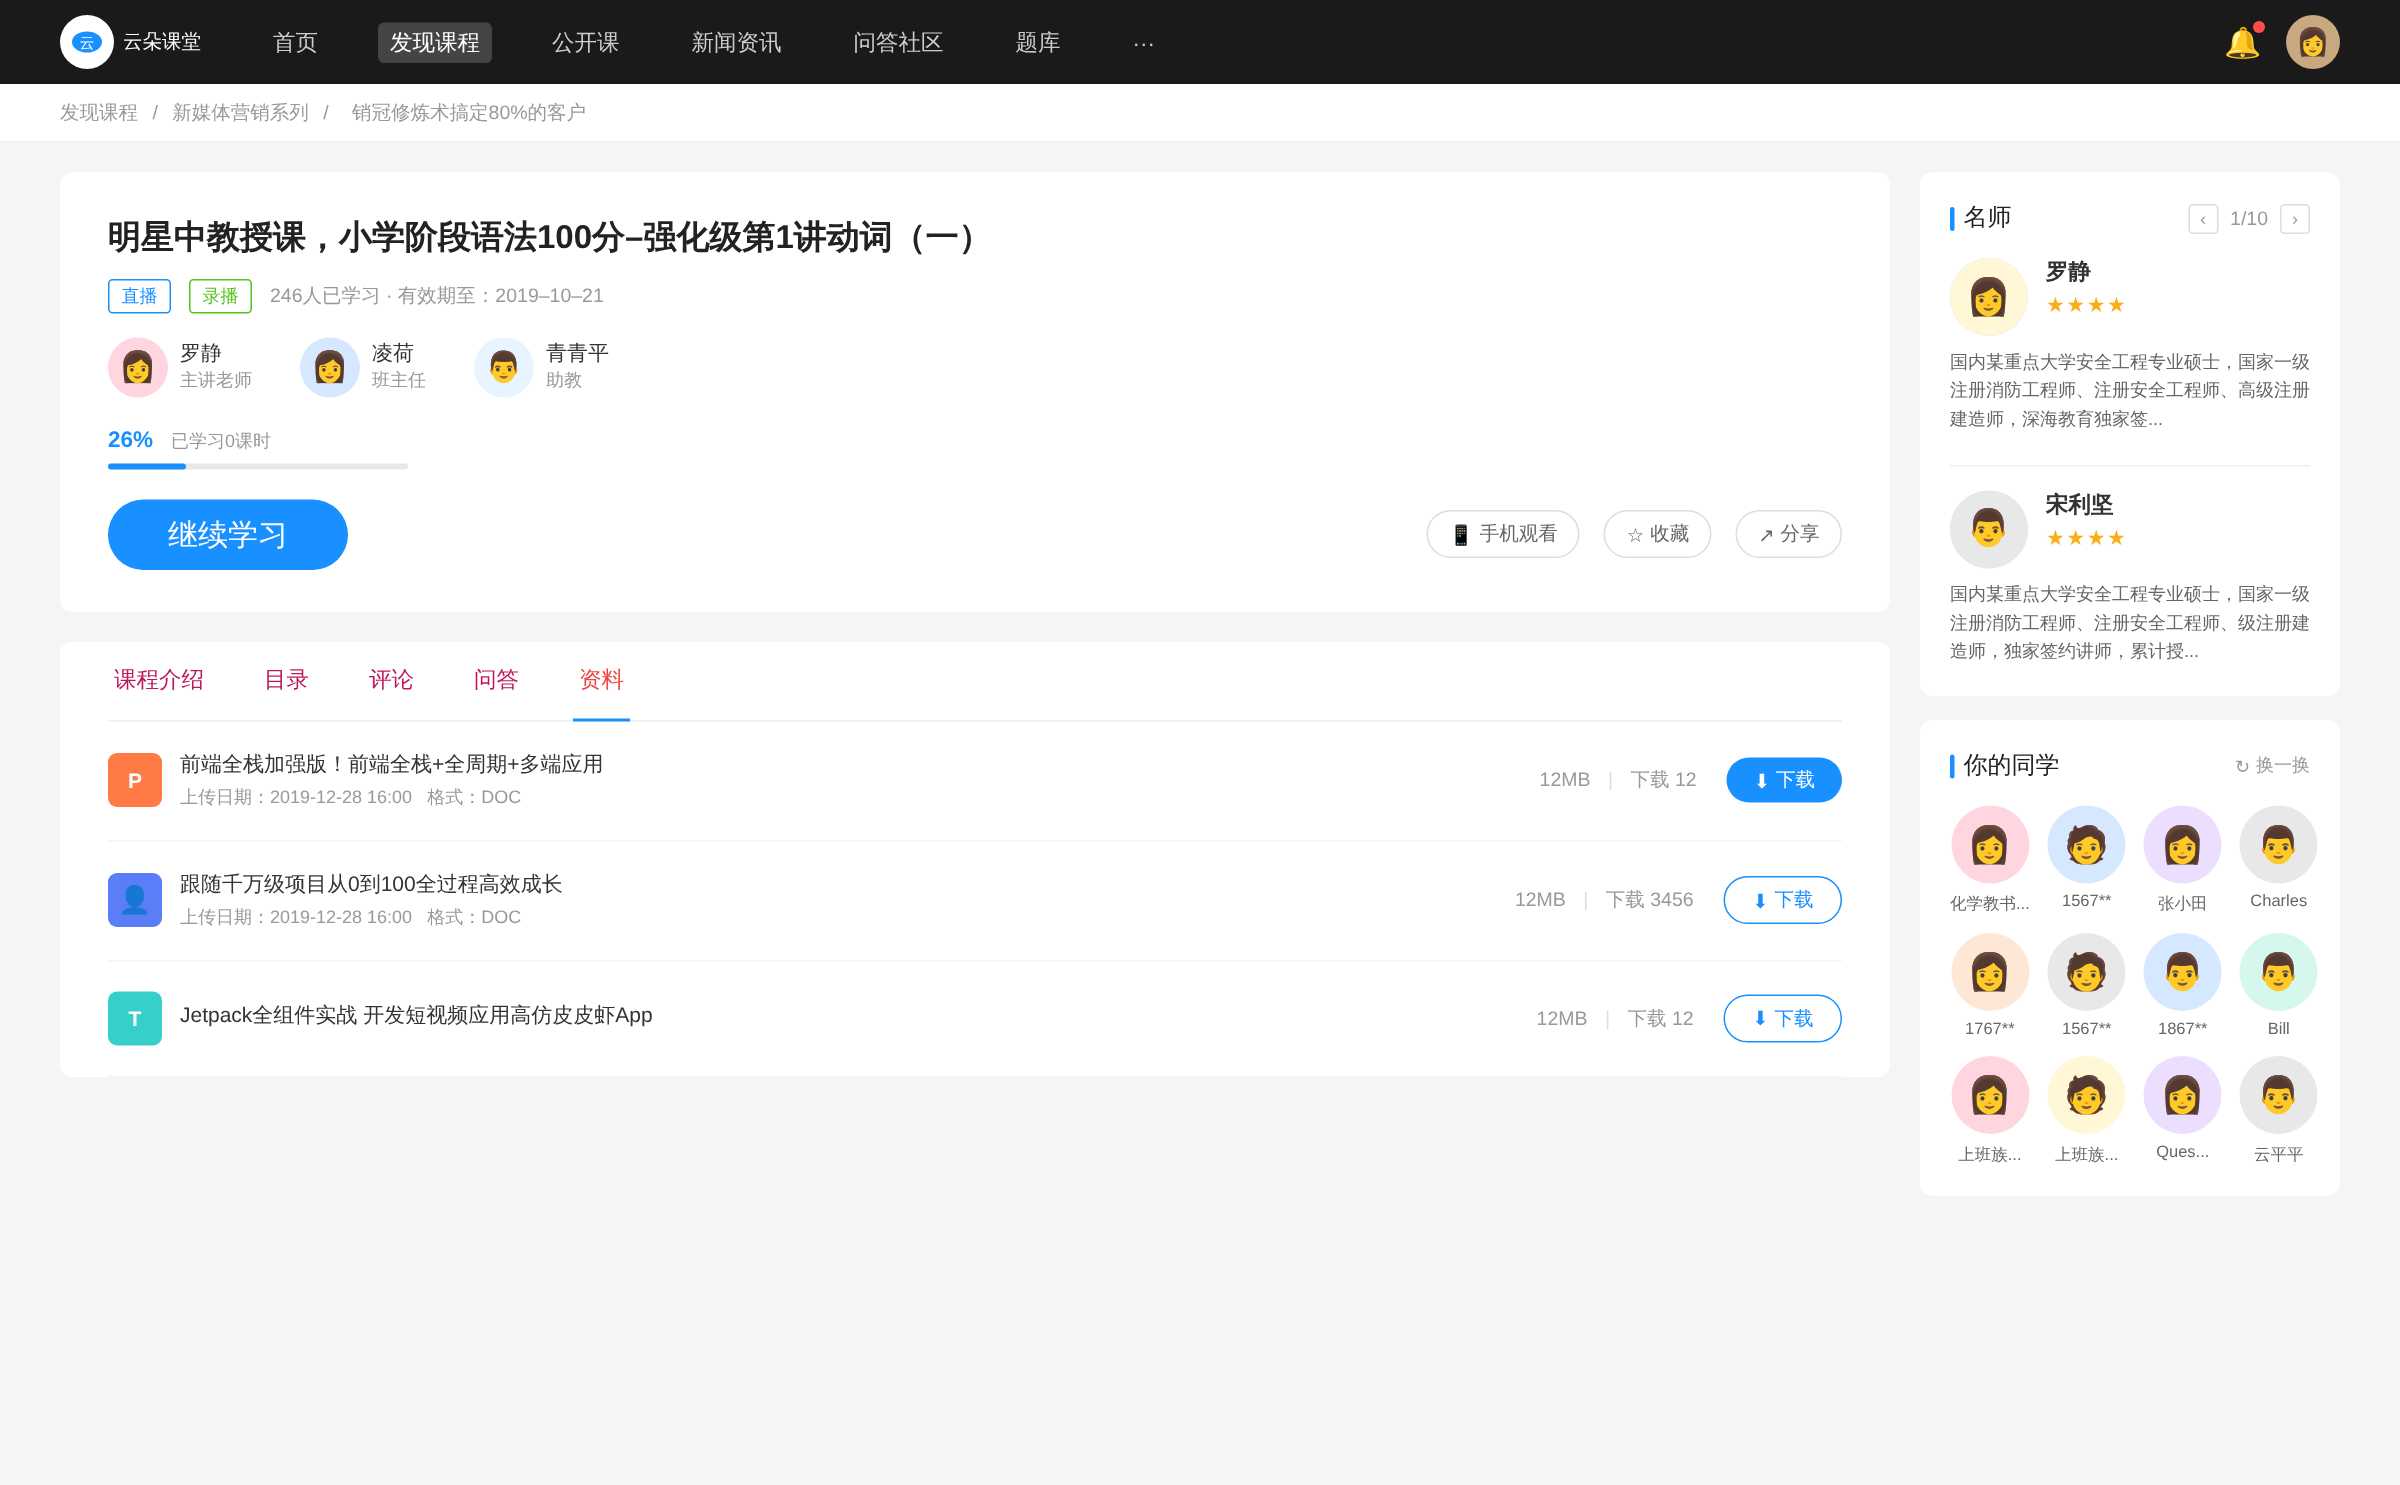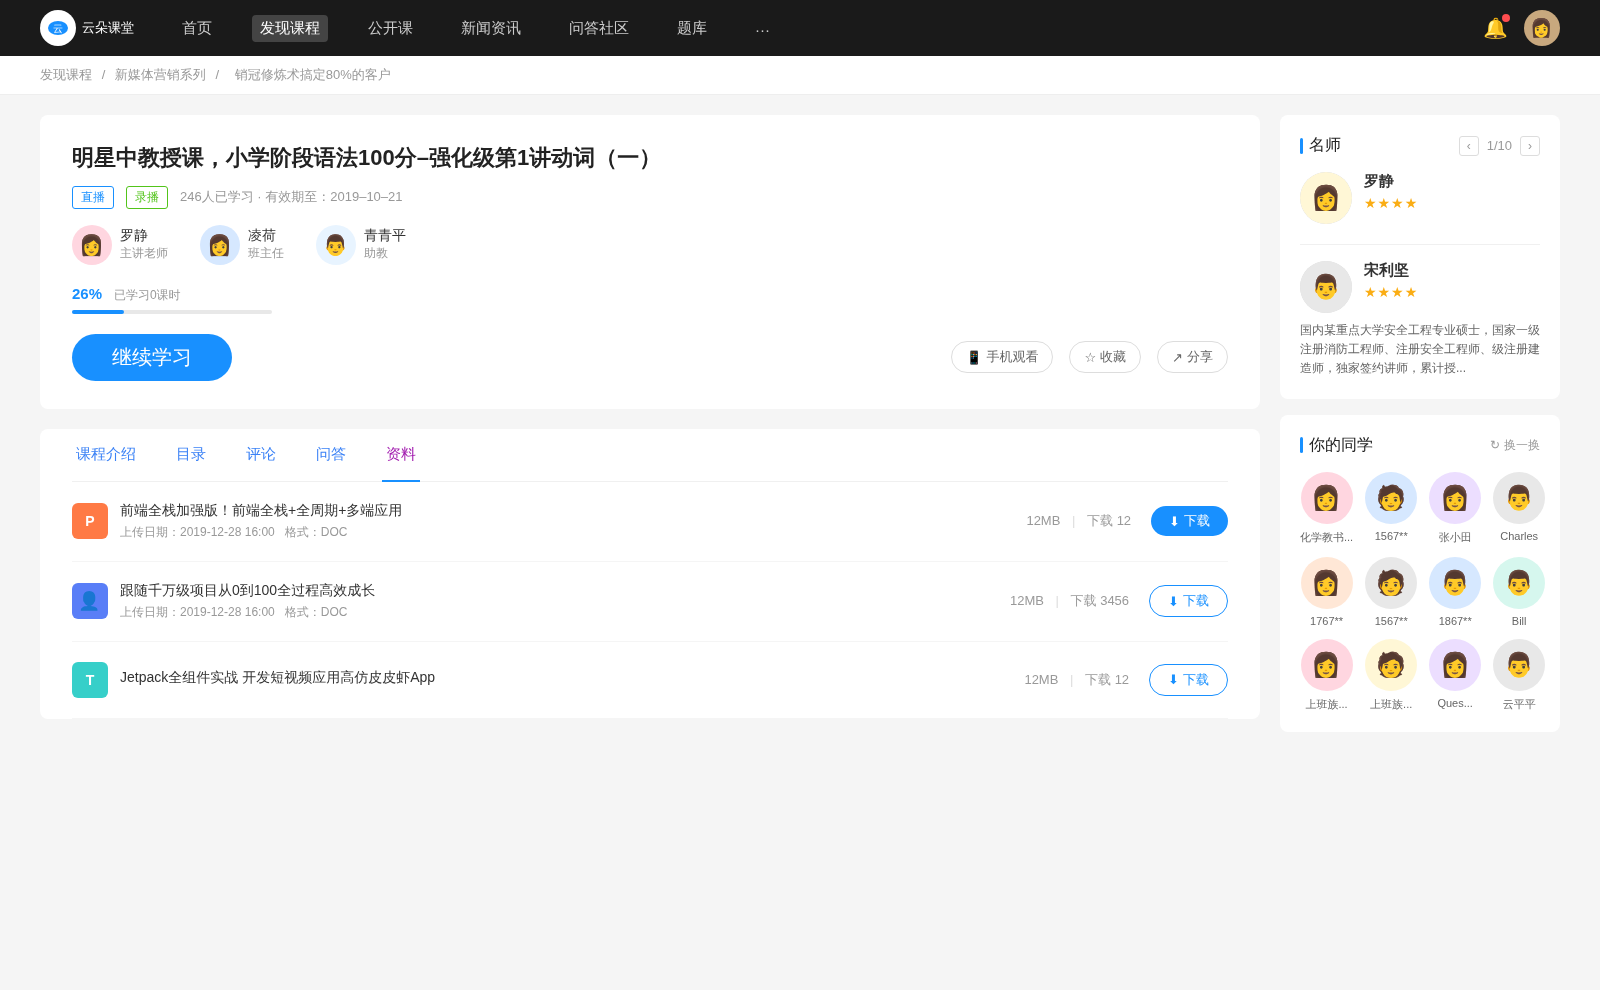--- a/index.html
+++ b/index.html
@@ -48,22 +48,22 @@
     .progress-bar-bg { height: 4px; background: #e8e8e8; border-radius: 2px; width: 200px; margin-top: 6px; }
     .progress-bar-fill { height: 4px; background: #1890ff; border-radius: 2px; }
     .course-actions { display: flex; align-items: center; gap: 16px; }
     .btn-primary { background: #1890ff; color: #fff; border: none; border-radius: 24px; padding: 10px 40px; font-size: 20px; cursor: pointer; font-weight: 500; }
     .action-btns { display: flex; gap: 16px; margin-left: auto; }
     .action-btn { display: flex; align-items: center; gap: 4px; color: #666; cursor: pointer; font-size: 13px; border: 1px solid #ddd; border-radius: 20px; padding: 6px 14px; background: #fff; }
 
     
     .tabs-card { background: #fff; border-radius: 8px; padding: 0 32px; }
     .tabs-nav { display: flex; gap: 32px; border-bottom: 1px solid #f0f0f0; }
-    .tab-item { padding: 16px 4px; font-size: 15px; color: #3b82f6; cursor: pointer; border-bottom: 2px solid transparent; margin-bottom: -1px; }
-    .tab-item.active { color: #a21caf; border-bottom-color: #1890ff; font-weight: 500; }
+    .tab-item { padding: 16px 4px; font-size: 15px; color: #be185d; cursor: pointer; border-bottom: 2px solid transparent; margin-bottom: -1px; }
+    .tab-item.active { color: #ef4444; border-bottom-color: #1890ff; font-weight: 500; }
 
     
     .resource-list { padding: 0; }
     .resource-item { display: flex; align-items: center; padding: 20px 0; border-bottom: 1px solid #f5f5f5; }
     .resource-icon { width: 36px; height: 36px; border-radius: 6px; display: flex; align-items: center; justify-content: center; font-size: 14px; font-weight: 700; color: #fff; margin-right: 12px; flex-shrink: 0; }
     .resource-icon-p { background: #ff7a45; }
     .resource-icon-u { background: #597ef7; }
     .resource-icon-t { background: #36cfc9; }
     .resource-info { flex: 1; }
     .resource-name { font-size: 14px; color: #333; font-weight: 500; margin-bottom: 4px; }
@@ -299,20 +299,21 @@
       <div class="teacher-card">
         <div class="teacher-card-header">
           <div class="teacher-card-avatar">
             <div class="teacher-card-avatar-circle av-yellow" style="font-size:24px;">👩</div>
           </div>
           <div>
             <div class="teacher-card-name">罗静</div>
             <div class="stars">★★★★</div>
           </div>
         </div>
+        <div class="teacher-card-desc">国内某重点大学安全工程专业硕士，国家一级注册消防工程师、注册安全工程师、高级注册建造师，深海教育独家签...</div>
       </div>
 
       <hr class="divider">
 
       <div class="teacher-card">
         <div class="teacher-card-header">
           <div class="teacher-card-avatar">
             <div class="teacher-card-avatar-circle av-gray" style="font-size:24px;">👨</div>
           </div>
           <div>

